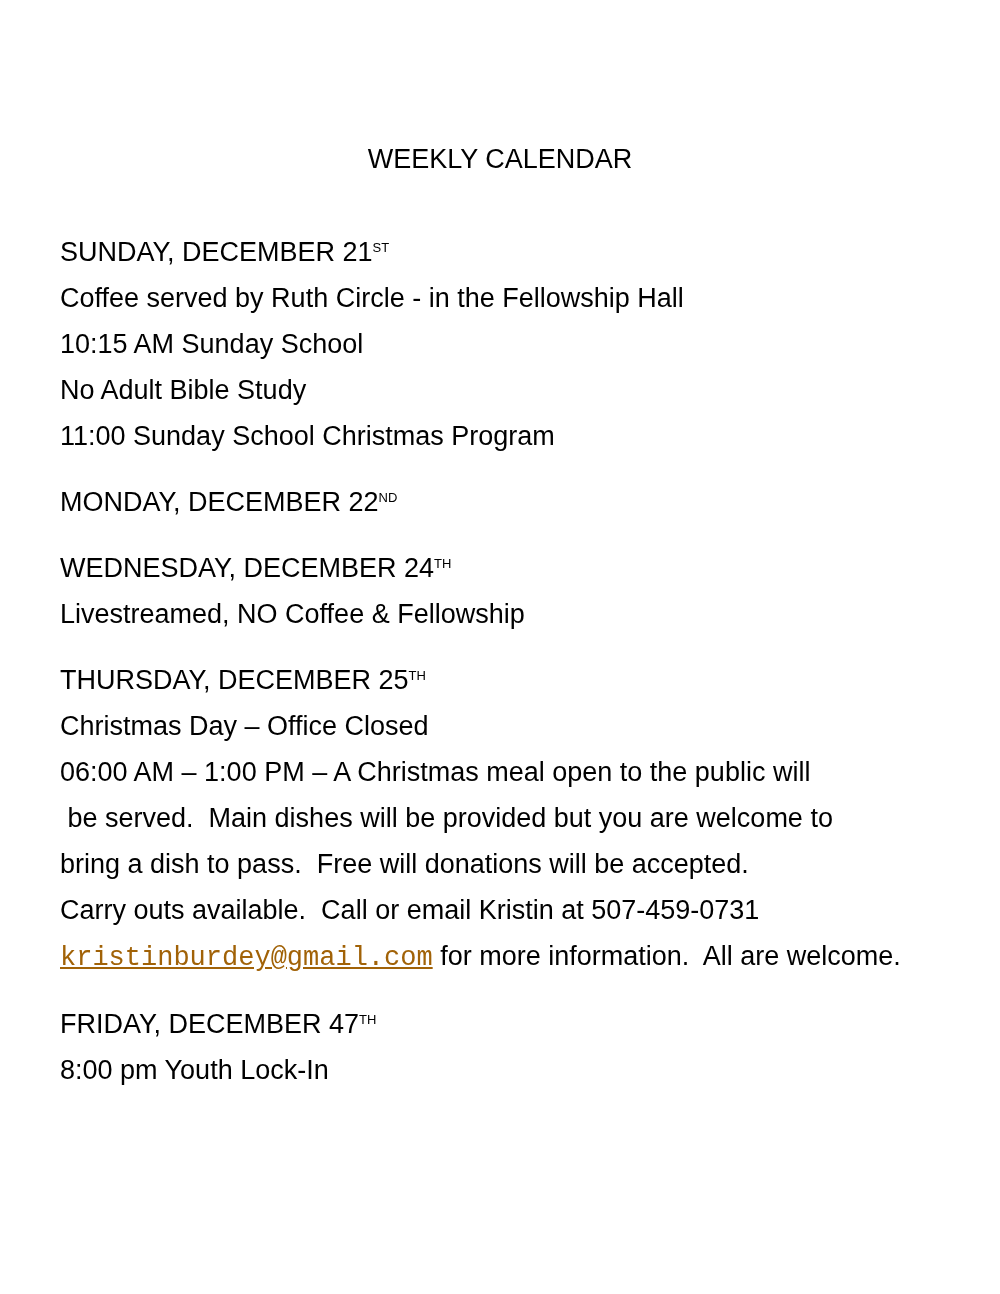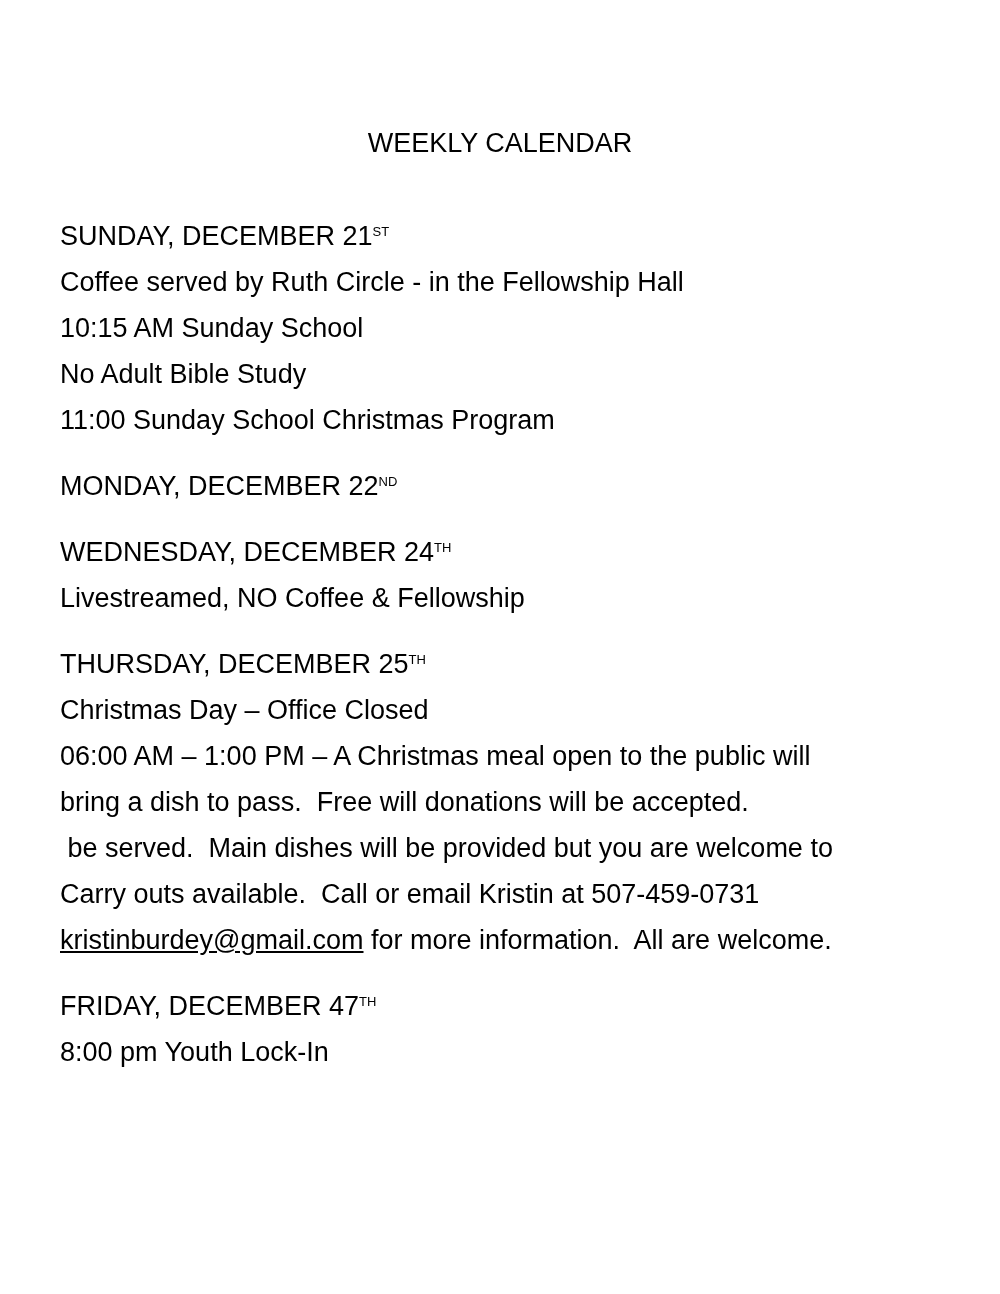--- a/index.html
+++ b/index.html
@@ -18,21 +18,21 @@
     box-sizing: border-box;
     width: 1000px;
     height: 1294px;
     padding: 120px 60px 0 60px;
   }
   .title {
     font-size: 27px;
     font-weight: 400;
     line-height: 46px;
     text-align: center;
-    margin: 0 0 47px 0;
+    margin: 16px 0 47px 0;
     white-space: pre;
   }
   .cal-section {
     margin: 0 0 20px 0;
   }
   .cal-section p {
     margin: 0;
     font-size: 27px;
     font-weight: 400;
     line-height: 46px;
@@ -76,24 +76,24 @@
     <div class="lines">
           <p class="line">Livestreamed, NO Coffee &amp; Fellowship</p>
         </div>
   </section>
 
   <section class="cal-section">
     <p class="heading"><span class="heading-text">THURSDAY, DECEMBER 25</span><sup class="ord">TH</sup></p>
     <div class="lines">
           <p class="line">Christmas Day – Office Closed</p>
           <p class="line">06:00 AM – 1:00 PM – A Christmas meal open to the public will</p>
+          <p class="line"> be served.  Main dishes will be provided but you are welcome to</p>
           <p class="line">bring a dish to pass.  Free will donations will be accepted.</p>
-          <p class="line"> be served.  Main dishes will be provided but you are welcome to</p>
           <p class="line">Carry outs available.  Call or email Kristin at 507-459-0731</p>
-          <p class="line"><a class="email-link" href="#" style="color: #000000;">kristinburdey@gmail.com</a><span> for more information.  All are welcome.</span></p>
+          <p class="line"><a class="email-link" href="#" style="color: #a16207; font-family: Liberation Mono, monospace;">kristinburdey@gmail.com</a><span> for more information.  All are welcome.</span></p>
         </div>
   </section>
 
   <section class="cal-section">
     <p class="heading"><span class="heading-text">FRIDAY, DECEMBER 47</span><sup class="ord">TH</sup></p>
     <div class="lines">
           <p class="line">8:00 pm Youth Lock-In</p>
         </div>
   </section>
 </div>

